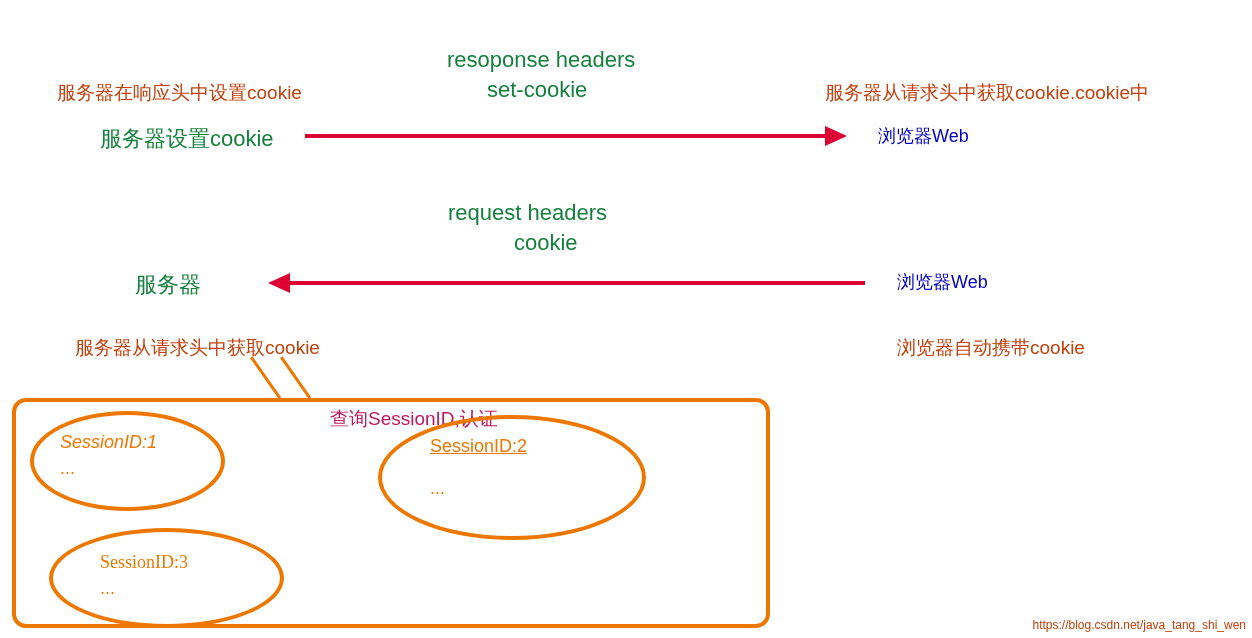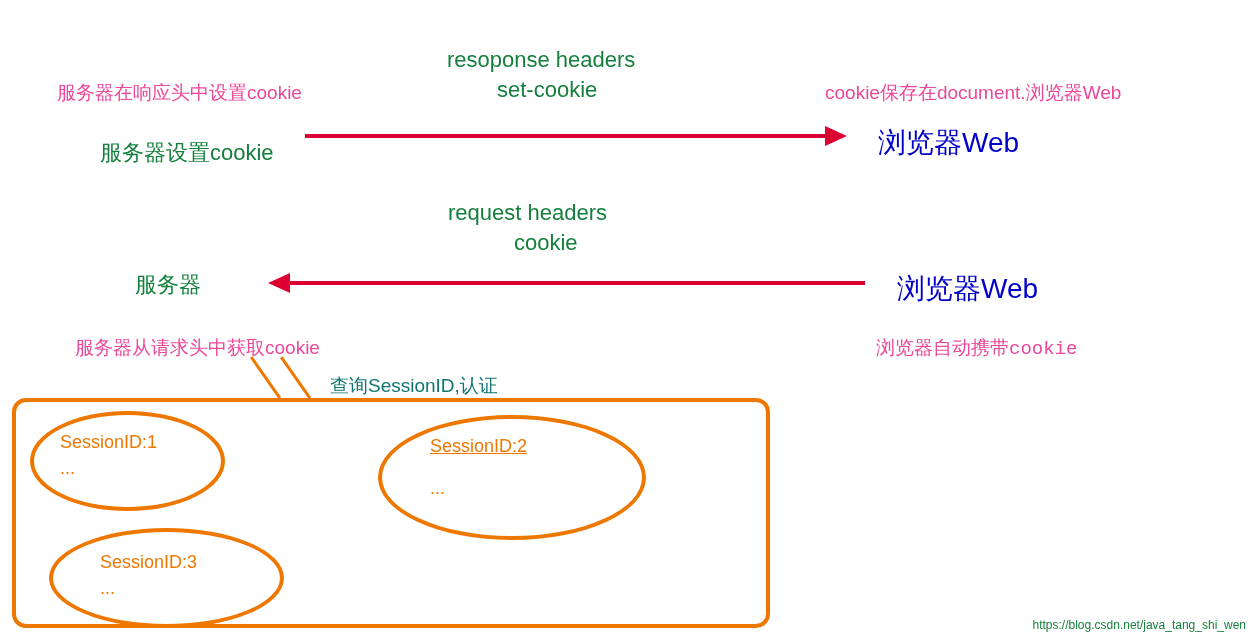--- a/index.html
+++ b/index.html
@@ -4,26 +4,26 @@
   <style>
     * { margin: 0; padding: 0; box-sizing: border-box; }
     body {
       width: 1252px;
       height: 638px;
       position: relative;
       font-family: "Microsoft YaHei", Arial, sans-serif;
       background: #fff;
       overflow: hidden;
     }
-    .green-text { color: #ec4899; font-size: 19px; position: absolute; }
+    .green-text { color: #c2410c; font-size: 19px; position: absolute; }
     .black-text { color: #15803d; font-size: 22px; position: absolute; }
-    .blue-text { color: #0000c8; font-size: 28px; position: absolute; }
-    .orange-text { color: #0f766e; font-size: 19px; position: absolute; }
+    .blue-text { color: #0000c8; font-size: 18px; position: absolute; }
+    .orange-text { color: #be185d; font-size: 19px; position: absolute; margin-top: 33px; }
     .session-text { color: #ee7700; font-size: 18px; position: absolute; }
-    .watermark { color: #15803d; font-size: 12px; position: absolute; }
+    .watermark { color: #c2410c; font-size: 12px; position: absolute; }
 
     .arrow-line {
       position: absolute;
       height: 4px;
       background: #dd0033;
     }
     .arrow-head-right {
       position: absolute;
       width: 0; height: 0;
       border-top: 10px solid transparent;
@@ -52,51 +52,51 @@
       position: absolute;
       width: 3px;
       background: #ee7700;
       transform-origin: top left;
     }
   </style>
 </head>
 <body>
 
 <div class="black-text" style="left:447px; top:47px;">resoponse headers</div>
-<div class="black-text" style="left:497px; top:77px;">set-cookie</div>
+<div class="black-text" style="left:487px; top:77px;">set-cookie</div>
 <div class="green-text" style="left:57px; top:80px;">服务器在响应头中设置cookie</div>
-<div class="green-text" style="left:825px; top:80px;">cookie保存在document.浏览器Web</div>
-<div class="black-text" style="left:100px; top:124px;margin-top:14px;">服务器设置cookie</div>
+<div class="green-text" style="left:825px; top:80px;">服务器从请求头中获取cookie.cookie中</div>
+<div class="black-text" style="left:100px; top:124px;">服务器设置cookie</div>
 <div class="blue-text" style="left:878px; top:124px;">浏览器Web</div>
 
 <div class="arrow-line" style="left:305px; top:134px; width:520px;"></div>
 <div class="arrow-head-right" style="left:825px; top:126px;"></div>
 
 <div class="black-text" style="left:448px; top:200px;">request headers</div>
 <div class="black-text" style="left:502px; top:230px;margin-left:12px;">cookie</div>
 <div class="black-text" style="left:135px; top:270px;">服务器</div>
 <div class="blue-text" style="left:897px; top:270px;">浏览器Web</div>
 
 <div class="arrow-line" style="left:290px; top:281px; width:575px;"></div>
 <div class="arrow-head-left" style="left:268px; top:273px;"></div>
 
 <div class="green-text" style="left:75px; top:335px;text-align:right;">服务器从请求头中获取cookie</div>
-<div class="green-text" style="left:876px; top:335px;font-family:Liberation Mono, monospace;">浏览器自动携带cookie</div>
+<div class="green-text" style="left:897px; top:335px;">浏览器自动携带cookie</div>
 <div class="orange-text" style="left:330px; top:373px;">查询SessionID,认证</div>
 
 <div class="tick" style="left:250px; top:358px; height:50px; transform: rotate(-35deg);"></div>
 <div class="tick" style="left:280px; top:358px; height:50px; transform: rotate(-35deg);"></div>
 
 <div class="session-box" style="left:12px; top:398px; width:758px; height:230px;"></div>
 
 <div class="ellipse" style="left:30px; top:411px; width:195px; height:100px;"></div>
-<div class="session-text" style="left:60px; top:432px;">SessionID:1</div>
+<div class="session-text" style="left:60px; top:432px;font-style:italic;">SessionID:1</div>
 <div class="session-text" style="left:60px; top:458px;">...</div>
 
 <div class="ellipse" style="left:378px; top:415px; width:268px; height:125px;"></div>
 <div class="session-text" style="left:430px; top:436px;text-decoration:underline;">SessionID:2</div>
 <div class="session-text" style="left:430px; top:478px;">...</div>
 
 <div class="ellipse" style="left:49px; top:528px; width:235px; height:100px;"></div>
-<div class="session-text" style="left:100px; top:552px;">SessionID:3</div>
+<div class="session-text" style="left:100px; top:552px;font-family:Liberation Serif, serif;">SessionID:3</div>
 <div class="session-text" style="left:100px; top:578px;">...</div>
 
 <div class="watermark" style="right:6px; bottom:6px;">https://blog.csdn.net/java_tang_shi_wen</div>
 
 </body></html>

